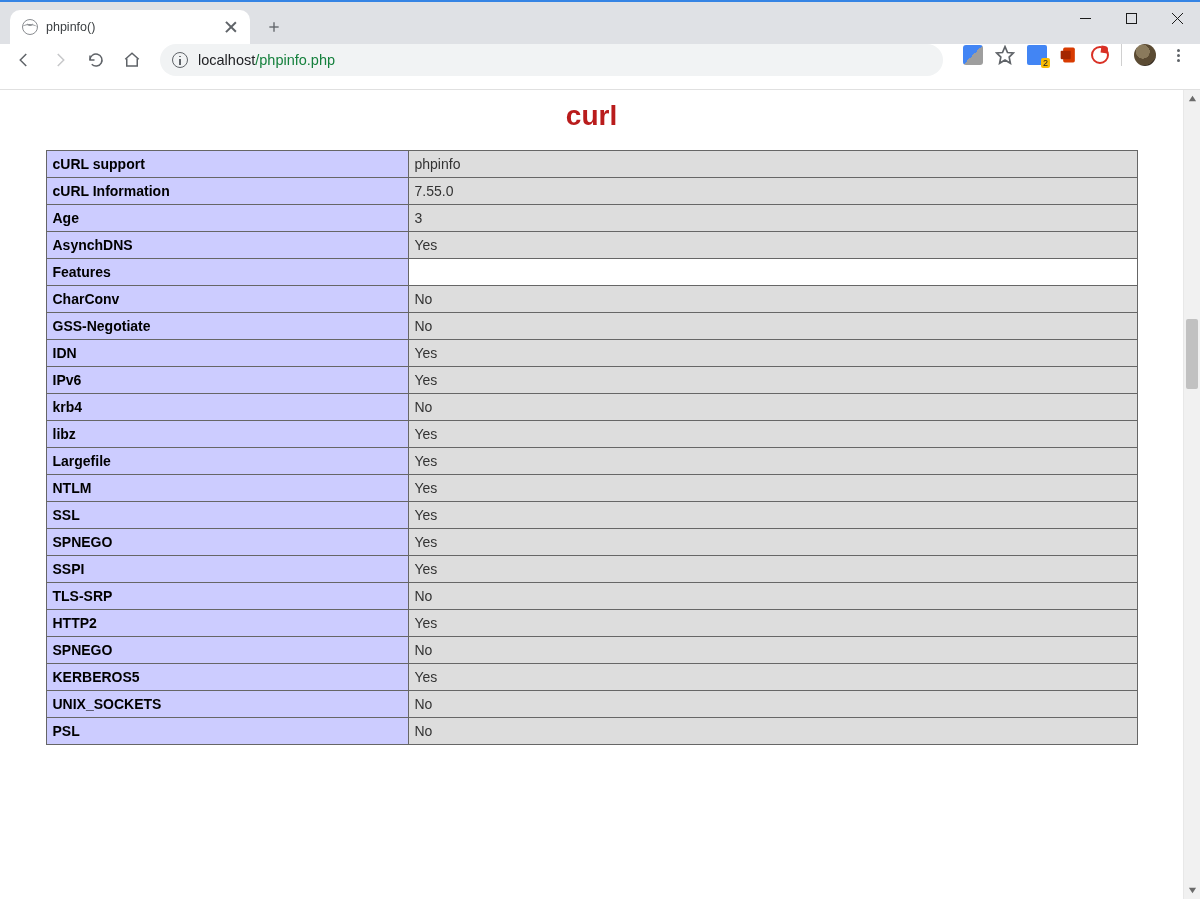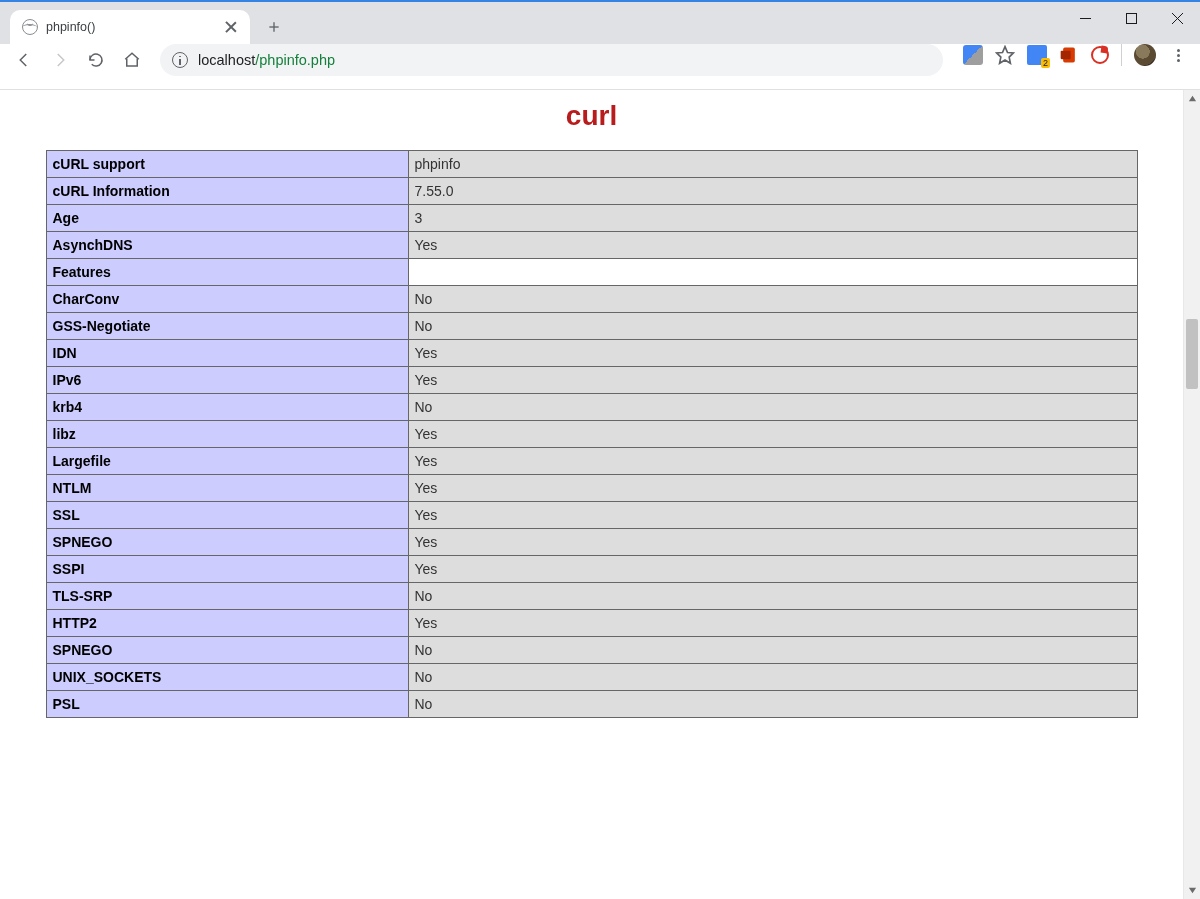--- a/index.html
+++ b/index.html
@@ -236,20 +236,24 @@
             </tr>
             <tr>
               <td class="e">HTTP2</td>
               <td class="v">Yes</td>
             </tr>
             <tr>
               <td class="e">SPNEGO</td>
               <td class="v">No</td>
             </tr>
             <tr>
+              <td class="e">KERBEROS5</td>
+              <td class="v">Yes</td>
+            </tr>
+            <tr>
               <td class="e">UNIX_SOCKETS</td>
               <td class="v">No</td>
             </tr>
             <tr>
               <td class="e">PSL</td>
               <td class="v">No</td>
             </tr>
           </tbody>
       </table>
     </div>

